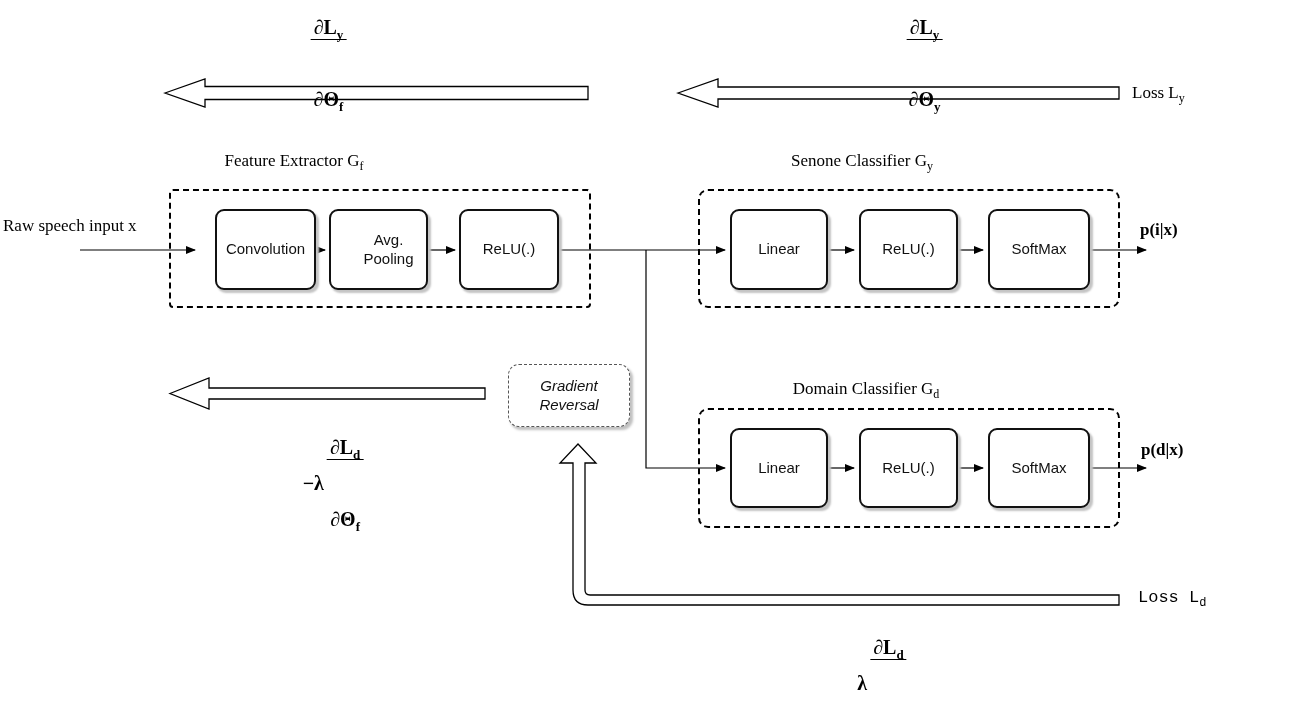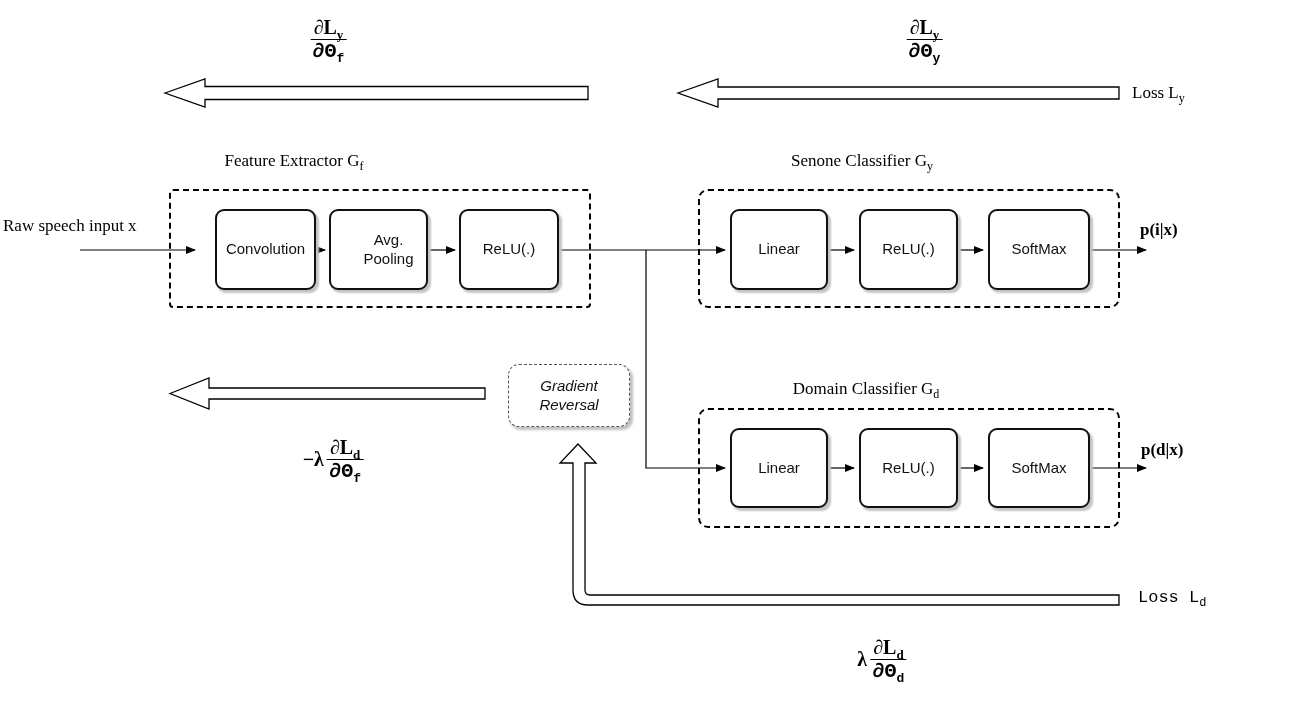--- a/index.html
+++ b/index.html
@@ -28,23 +28,23 @@
   
   .lbl{position:absolute;font-size:17px;white-space:nowrap;line-height:1.1;}
   .lbl.center{transform:translateX(-50%);}
   .lbl.bold{font-weight:bold;}
   .lbl sub{font-size:12px;line-height:0;}
 
   
   .frac-wrap{position:absolute;transform:translateX(-50%);display:flex;align-items:center;
              font-weight:bold;font-size:20px;line-height:1.05;}
   .frac-wrap .prefix{margin-right:3px;}
-  .frac{display:inline-flex;flex-direction:column;text-align:center;}
+  .frac{display:inline-flex;flex-direction:column;text-align:center;gap:48px;}
   .frac .num{display:block;border-bottom:1.6px solid #000;padding:0 3px 1px 3px;}
-  .frac .den{display:block;padding-top:1px;font-family:Liberation Mono, monospace;}
+  .frac .den{display:block;padding-top:1px;}
   .frac sub,.prefix sub{font-size:13px;line-height:0;}
 </style>
 </head>
 <body>
 
 <div id="canvas">
 
   <svg id="wires" viewBox="0 0 1300 710">
     <defs>
       <marker id="ah" markerWidth="10" markerHeight="8" refX="9" refY="4" orient="auto" markerUnits="userSpaceOnUse">

